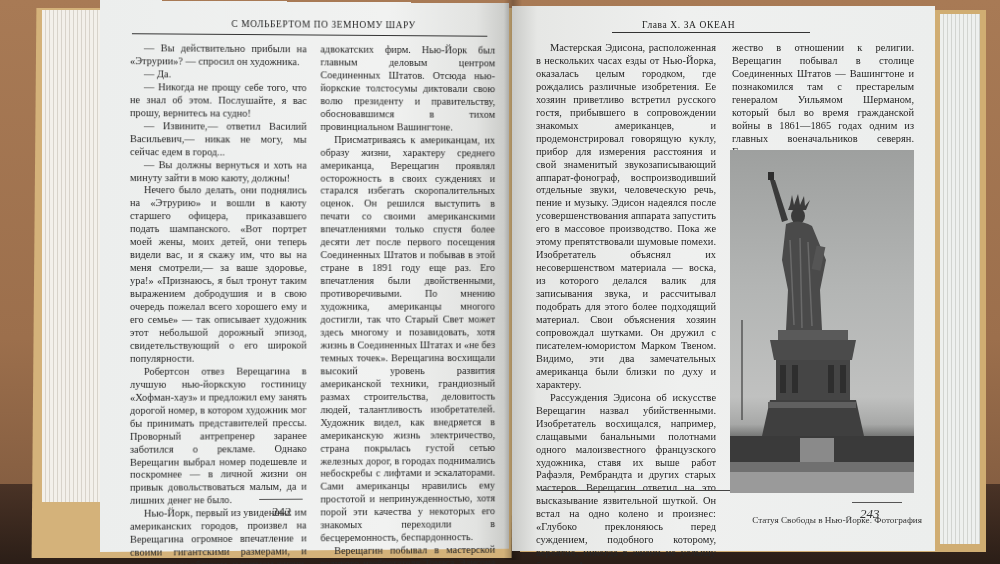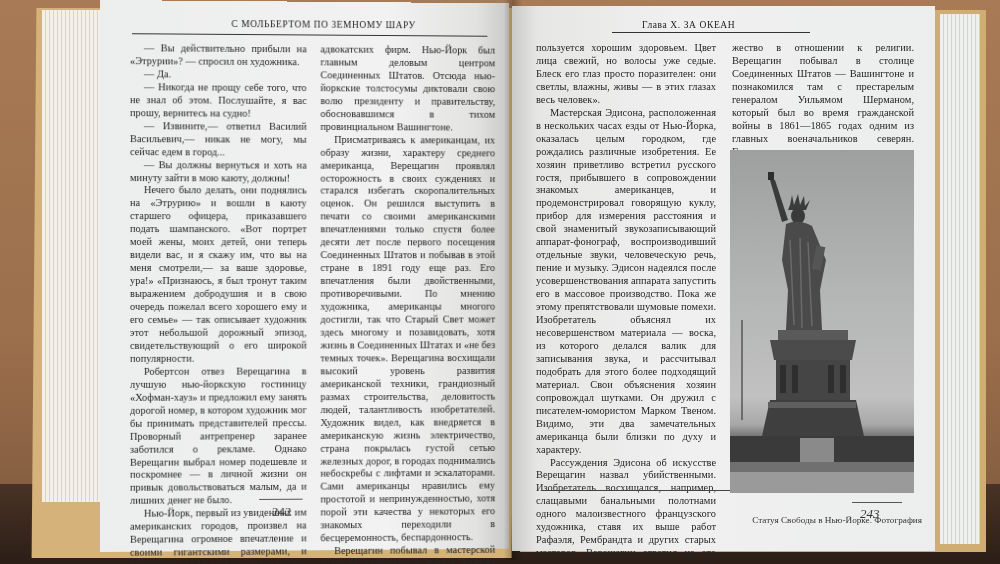--- a/index.html
+++ b/index.html
@@ -68,21 +68,20 @@
   <div class="pageno" style="left:173px;top:505px;">242</div>
 </div>
 
 <div class="gutter"></div>
 
 <div class="page page-right">
   <div class="running-head" style="left:130px;top:14px;">Глава X. ЗА ОКЕАН</div>
   <div class="rule" style="left:100px;top:26px;width:198px;"></div>
 
   <div class="col" style="left:24px;top:36px;width:180px;">
-    <p class="noind">пользуется хорошим здоровьем. Цвет лица свежий, но волосы уже седые. Блеск его глаз просто поразителен: они светлы, влажны, живы — в этих глазах весь человек».</p>
     <p>Мастерская Эдисона, расположенная в нескольких часах езды от Нью-Йорка, оказалась целым городком, где рождались различные изобретения. Ее хозяин приветливо встретил русского гостя, прибывшего в сопровождении знакомых американцев, и продемонстрировал говорящую куклу, прибор для измерения расстояния и свой знаменитый звукозаписывающий аппарат-фонограф, воспроизводивший отдельные звуки, человеческую речь, пение и музыку. Эдисон надеялся после усовершенствования аппарата запустить его в массовое производство. Пока же этому препятствовали шумовые помехи. Изобретатель объяснял их несовершенством материала — воска, из которого делался валик для записывания звука, и рассчитывал подобрать для этого более подходящий материал. Свои объяснения хозяин сопровождал шутками. Он дружил с писателем-юмористом Марком Твеном. Видимо, эти два замечательных американца были близки по духу и характеру.</p>
     <p>Рассуждения Эдисона об искусстве Верещагин назвал убийственными. Изобретатель восхищался, например, слащавыми банальными полотнами одного малоизвестного французского художника, ставя их выше работ Рафаэля, Рембрандта и других старых мастеров. Верещагин ответил на это высказывание язвительной шуткой. Он встал на одно колено и произнес: «Глубоко преклоняюсь перед суждением, подобного которому, вероятно, никогда в жизни не услышу более». Американец, как показалось художнику, немного обиделся.</p>
 
   </div>
 
   <div class="col" style="left:220px;top:36px;width:182px;">
     <p class="noind">жество в отношении к религии. Верещагин побывал в столице Соединенных Штатов — Вашингтоне и познакомился там с престарелым генералом Уильямом Шерманом, который был во время гражданской войны в 1861—1865 годах одним из главных военачальников северян. Генерал показал русскому художнику залы заседаний палаты представителей и сената. Но Верещагин видел, что при внешнем демократизме американского</p>
   </div>
 
   <div class="rule" style="left:30px;top:484px;width:200px;background:#444;"></div>

